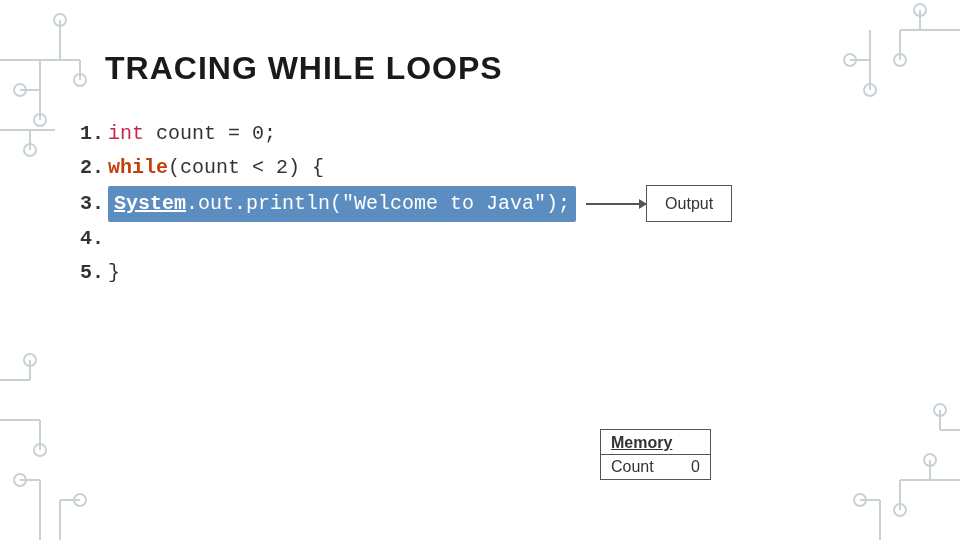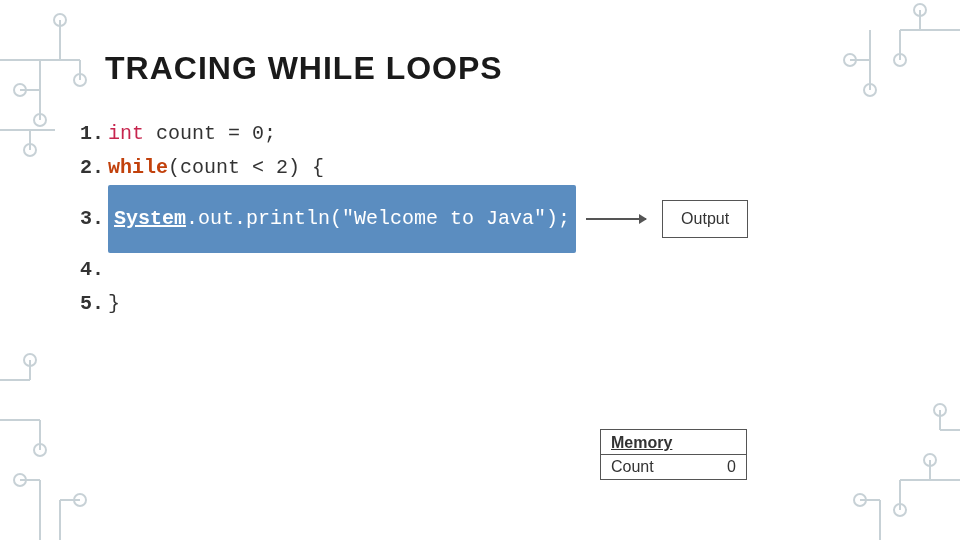--- a/index.html
+++ b/index.html
@@ -57,21 +57,21 @@
       min-width: 24px;
     }
 
     .kw-int { color: #c7254e; font-weight: normal; }
     .kw-while { color: #c2410c; font-weight: bold; }
     .kw-system { color: #2e6da4; font-weight: bold; text-decoration: underline; }
 
     .highlight-line {
       background: #5b8dc0;
       color: #fff;
-      padding: 17px 6px;
+      padding: 1px 6px;
       border-radius: 2px;
       display: inline-flex;
       align-items: center;
     }
 
     .highlight-line .kw-system {
       color: #fff;
       font-weight: bold;
       text-decoration: underline;
     }
@@ -98,21 +98,21 @@
       border-left: 8px solid #555;
     }
 
     .output-box {
       border: 1.5px solid #555;
       padding: 4px 18px;
       font-family: Arial, sans-serif;
       font-size: 16px;
       color: #333;
       background: #fff;
-      margin-left: 16px;
+      margin-left: 0;
     }
 
     
     .memory-section {
       position: absolute;
       bottom: 60px;
       left: 600px;
     }
 
     .memory-box {
@@ -127,21 +127,20 @@
       padding: 4px 16px 2px 10px;
       border-bottom: 1.5px solid #555;
       font-weight: bold;
       text-decoration: underline;
     }
 
     .memory-box-row {
       display: flex;
       align-items: flex-end;
       padding: 3px 10px;
-      gap: 36px;
     }
 
     .memory-label {
       min-width: 60px;
     }
 
     .memory-value {
       margin-left: 20px;
       font-size: 16px;
     }

